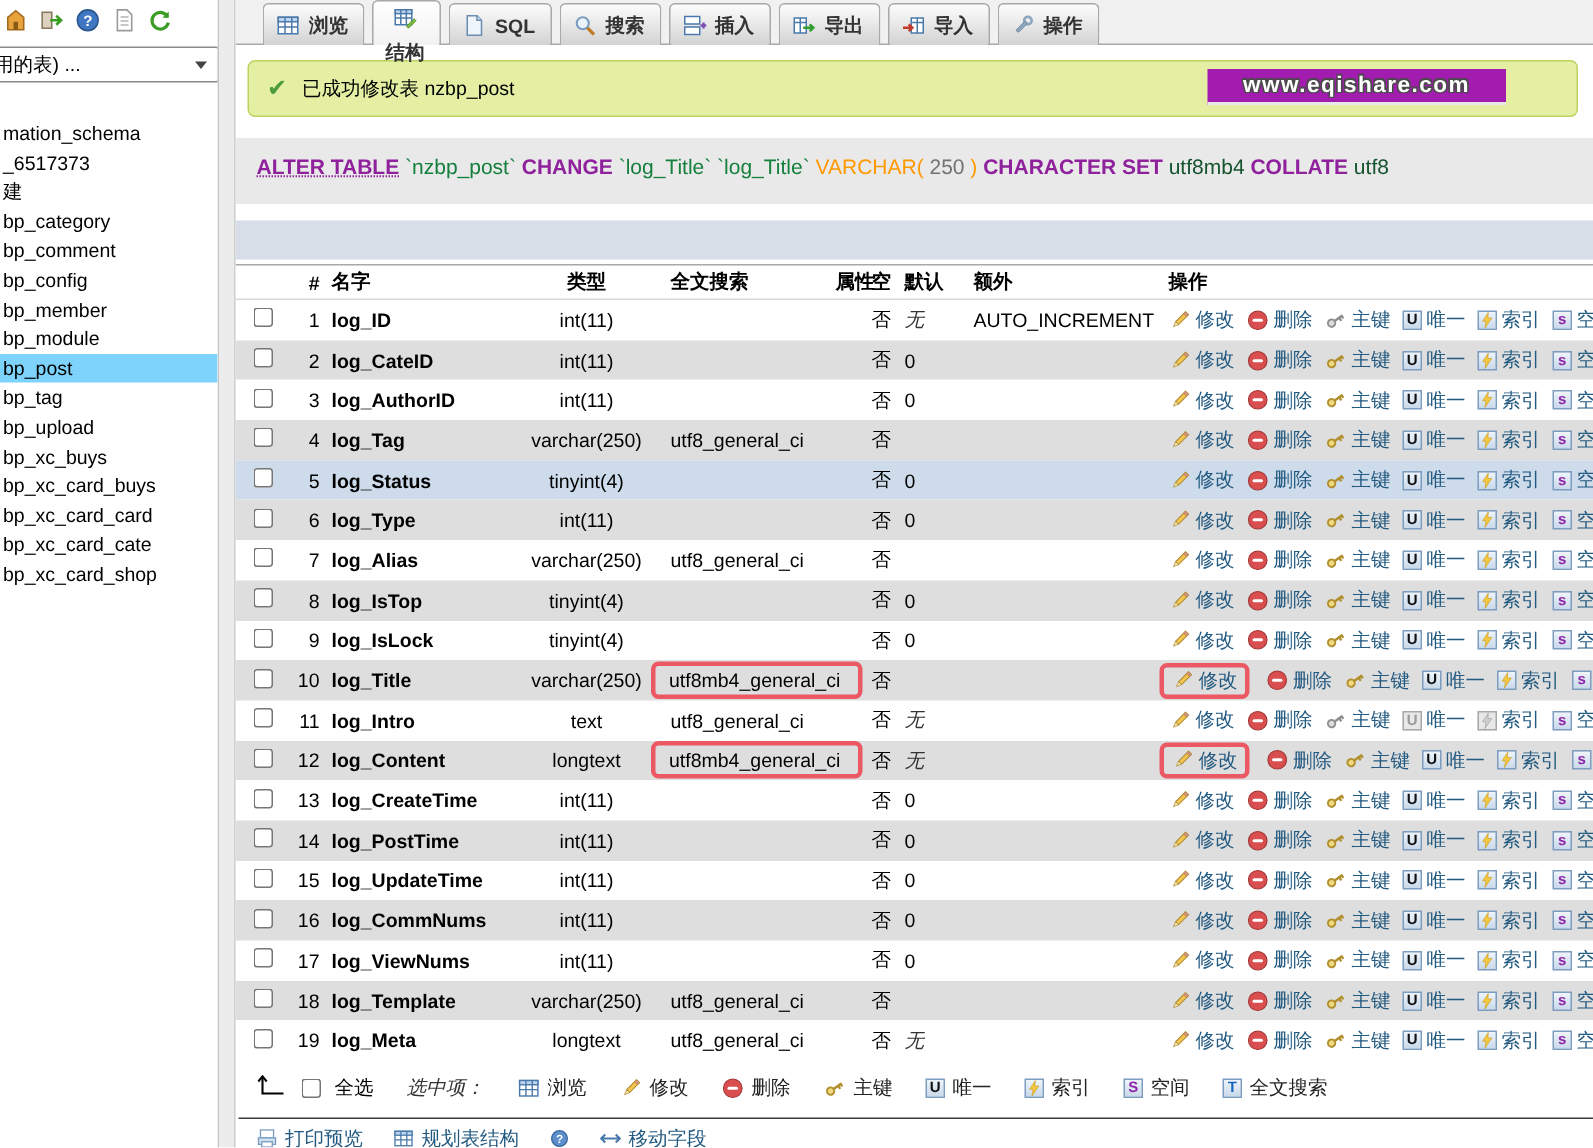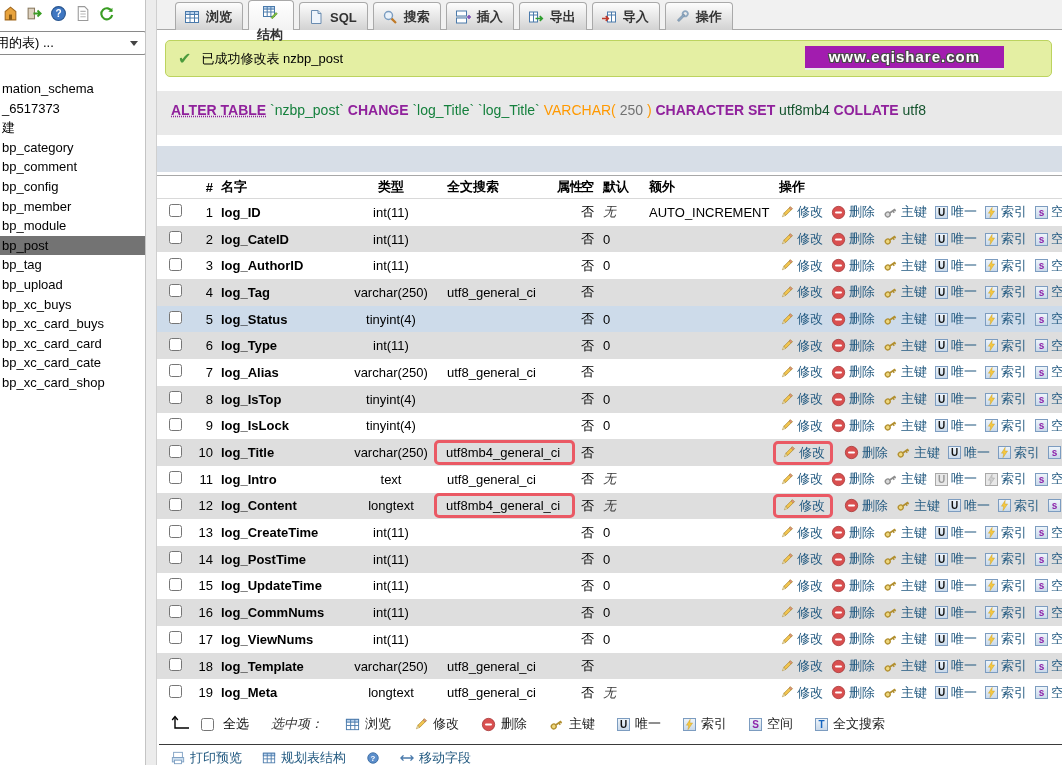--- a/index.html
+++ b/index.html
@@ -8,21 +8,21 @@
 
   
   .sidebar{width:145px;flex:0 0 145px;background:#fff;overflow:hidden;position:relative;}
   .side-icons{display:flex;gap:7px;padding:5px 0 0 2px;align-items:center;}
   .side-icons .icon{width:17px;height:17px;display:inline-flex;align-items:center;justify-content:center;cursor:pointer;}
   .table-filter{margin:9px 6px 0 -12px;width:142px;height:22px;border:1px solid #8a8a8a;border-radius:2px;
     background:#fff;display:flex;align-items:center;justify-content:space-between;padding:0 7px;cursor:pointer;}
   .table-filter .caret{width:0;height:0;border-left:4px solid transparent;border-right:4px solid transparent;border-top:5px solid #444;}
   .side-list{list-style:none;margin:24px 0 0 0;padding:0;}
   .side-list li{height:19.6px;line-height:19.6px;padding-left:2px;white-space:nowrap;cursor:pointer;}
-  .side-list li.sel{background:#737373;}
+  .side-list li.sel{background:#7dd3fc;}
 
   .divider{width:10px;flex:0 0 10px;background:#ececec;border-left:1px solid #c4c4c4;border-right:1px solid #cfcfcf;}
 
   
   .main{flex:1;position:relative;overflow:hidden;}
   .tabbar{height:30px;background:#f1f1f1;border-bottom:1px solid #a9a9a9;display:flex;align-items:flex-end;gap:5px;padding-left:18px;box-sizing:border-box;}
   .tab{height:22px;padding:3px 10px 2px 8px;border:1px solid #a9a9a9;border-bottom:none;border-radius:4px 4px 0 0;
     background:linear-gradient(#fdfdfd,#d2d2d2);font-weight:bold;display:flex;gap:6px;align-items:center;cursor:pointer;position:relative;top:1px;color:#333;}
   .tab.active{background:linear-gradient(#ffffff,#f2f2f2);z-index:3;height:24px;flex-direction:column;}
   .tab .icon{width:16px;height:16px;display:inline-flex;}

